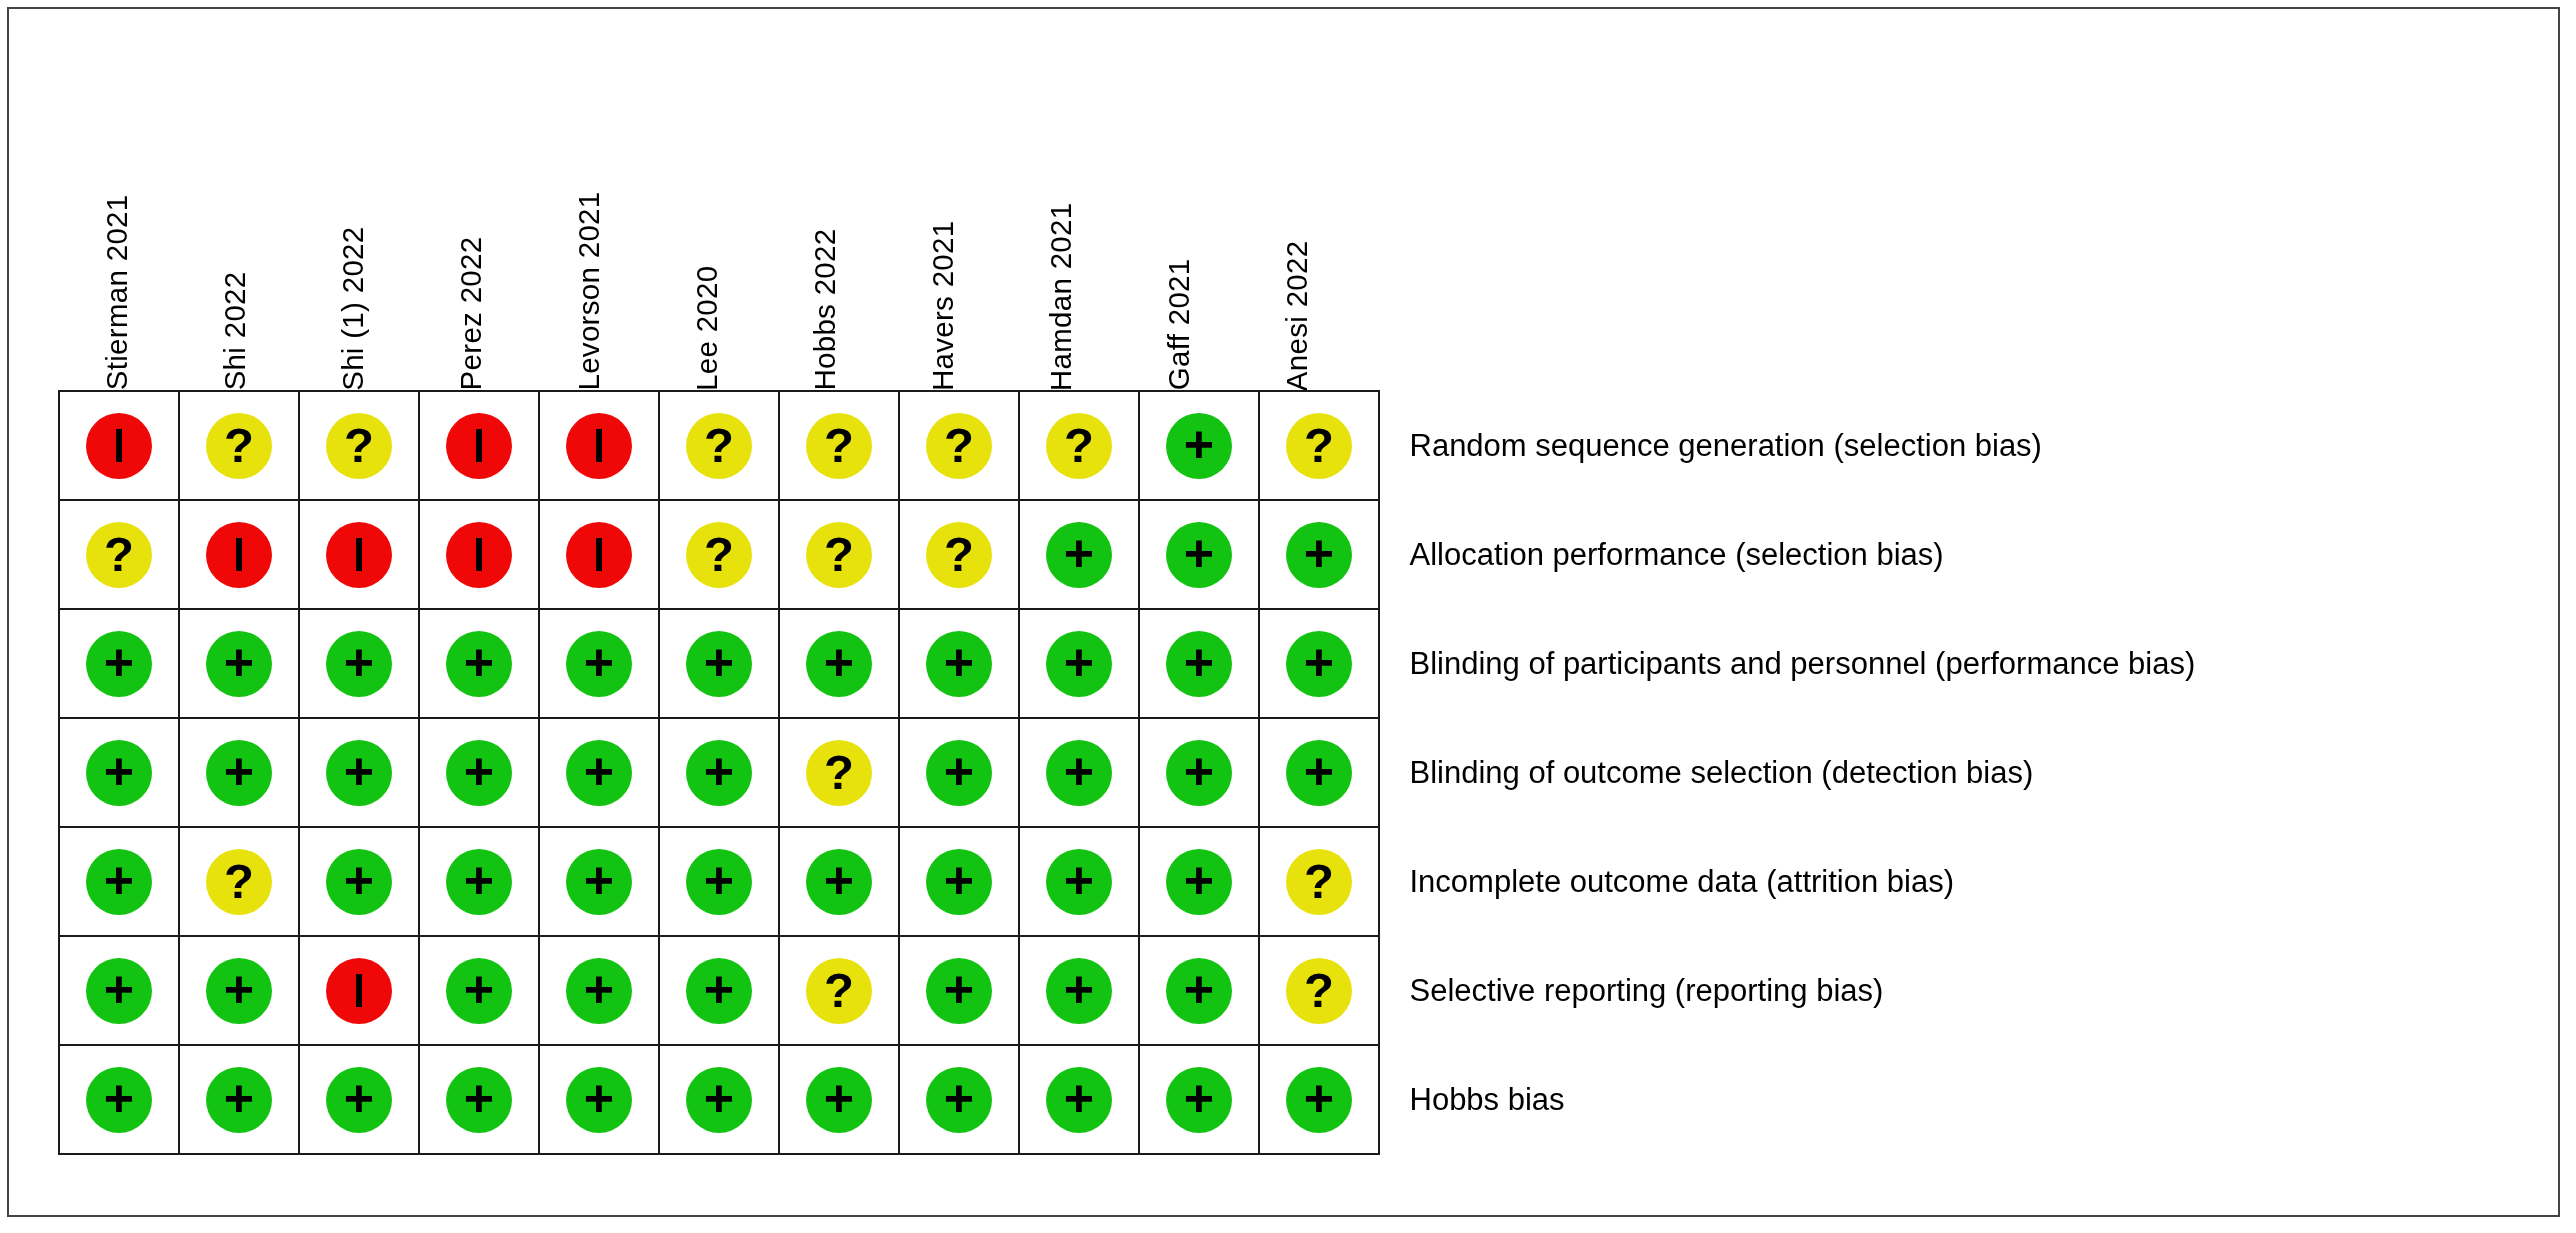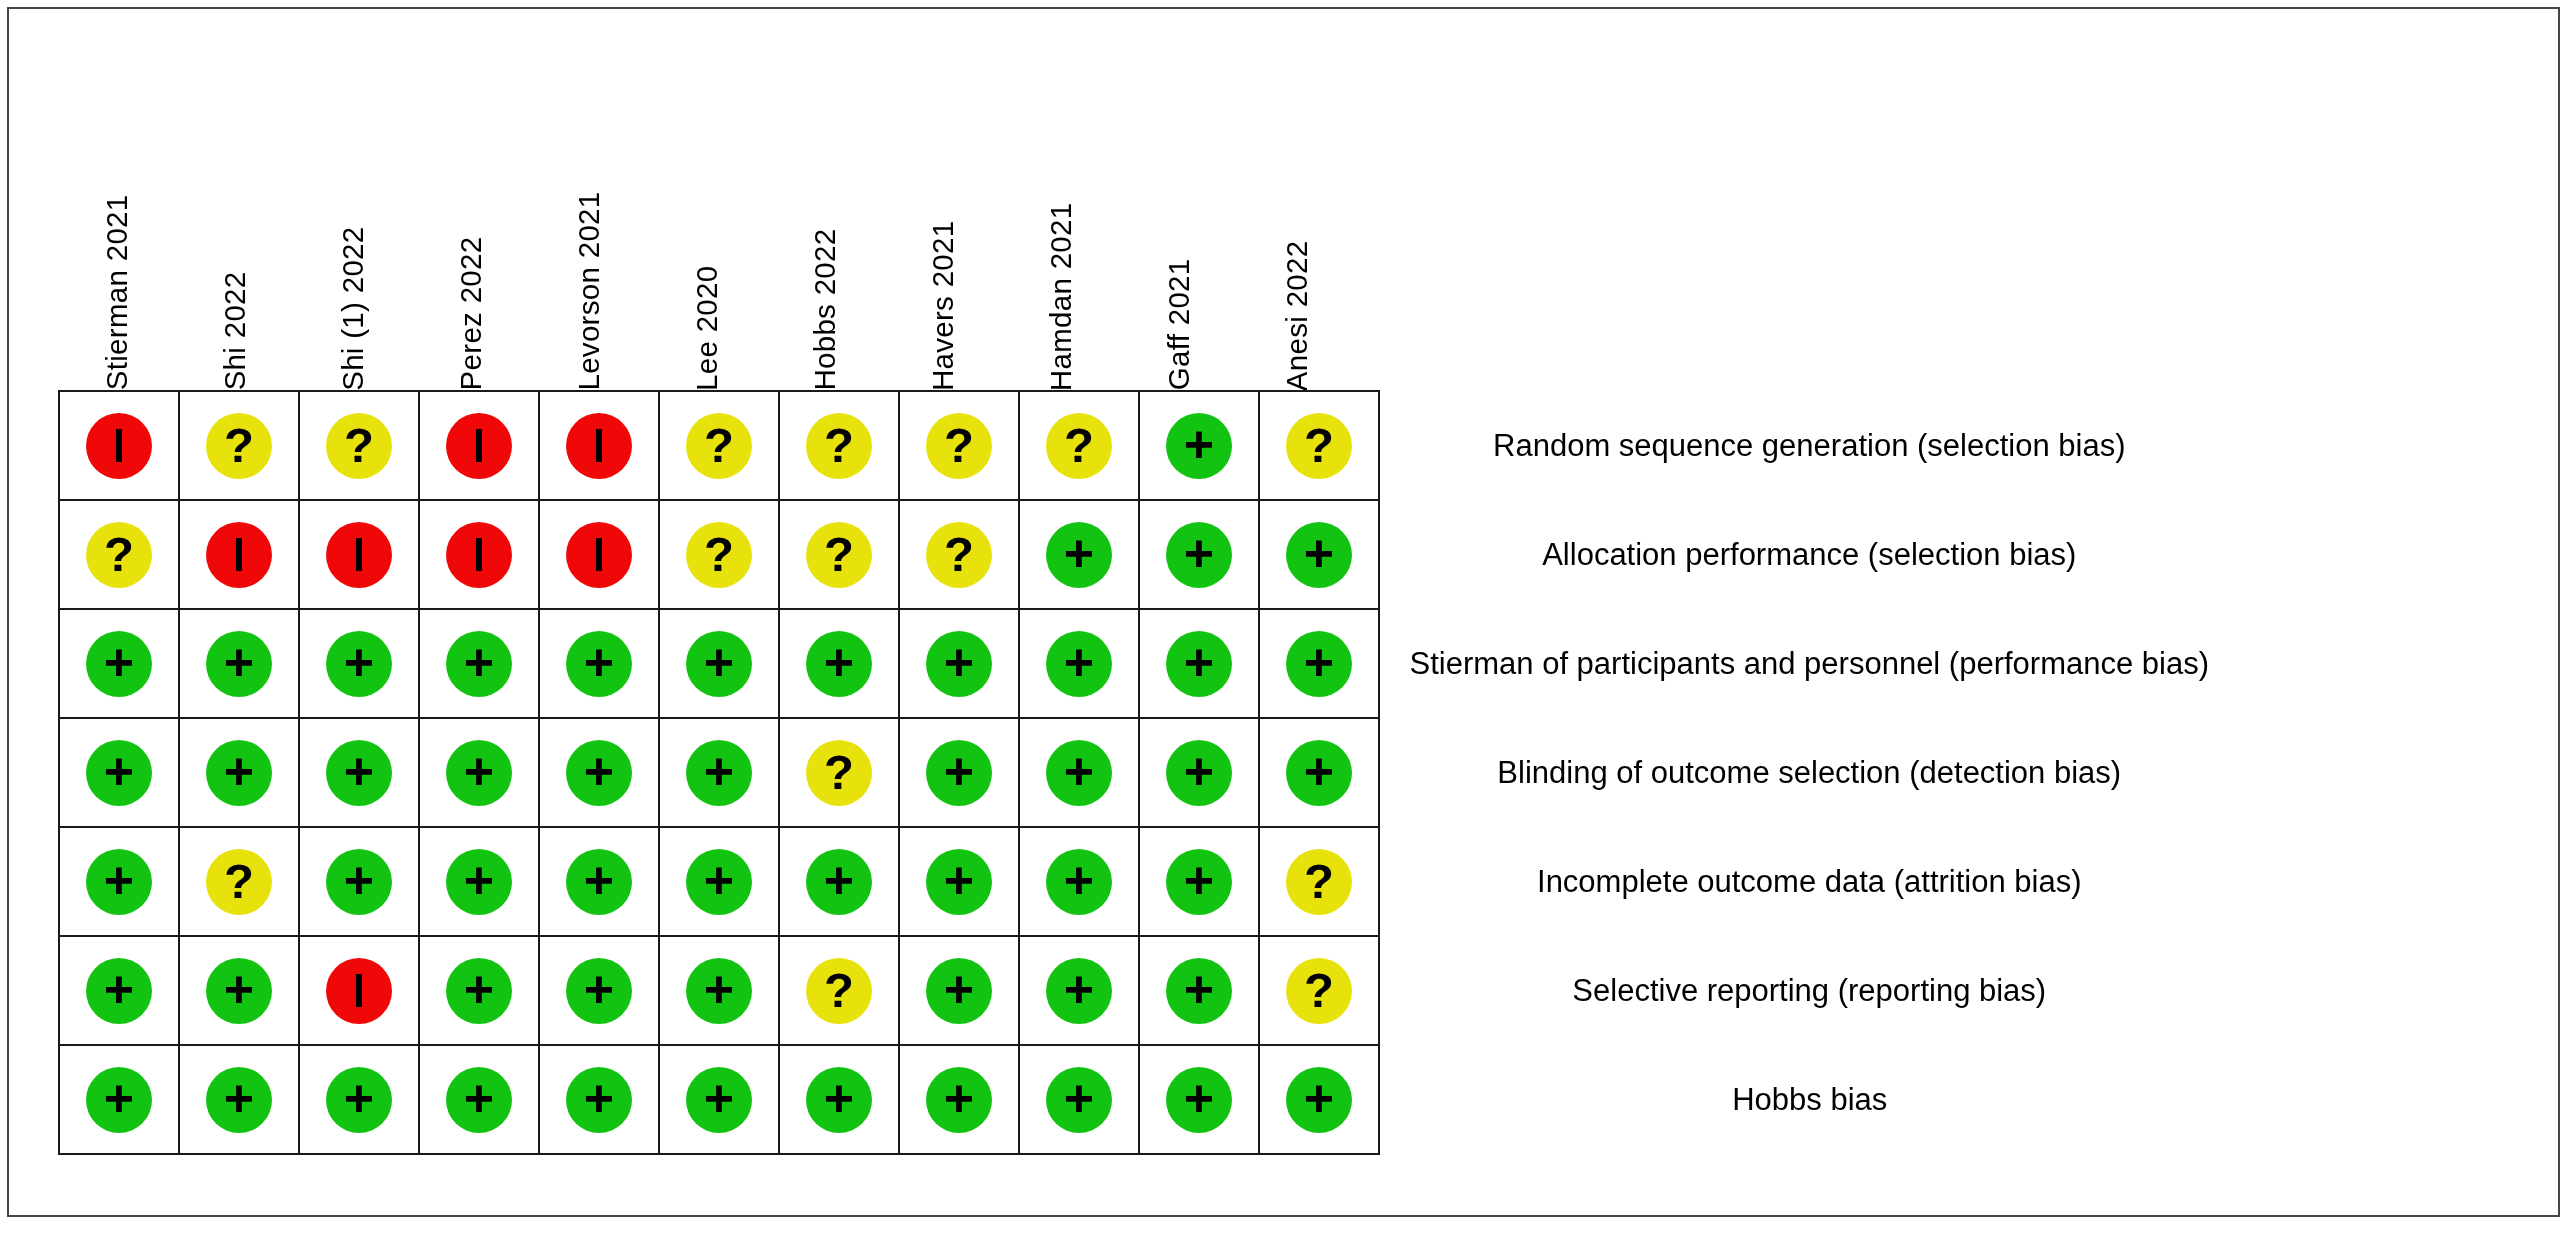--- a/index.html
+++ b/index.html
@@ -77,21 +77,21 @@
     height: 107px;
     border: 2.6px solid #1a1a1a;
     padding: 0;
     text-align: center;
     vertical-align: middle;
     background: #ffffff;
   }
   #matrix td.label-cell {
     border: none;
     padding: 0 0 0 29.5px;
-    text-align: center;
+    text-align: left;
     vertical-align: middle;
     white-space: nowrap;
     font-size: 31px;
     color: #000000;
     background: transparent;
   }
 
   
   .judgement {
     width: 66px;
@@ -277,21 +277,21 @@
               </span></td>
             <td class="cell"><span class="judgement low" title="Low risk of bias">
                 <span class="glyph-plus">+</span>
               </span></td>
             <td class="cell"><span class="judgement low" title="Low risk of bias">
                 <span class="glyph-plus">+</span>
               </span></td>
             <td class="cell"><span class="judgement low" title="Low risk of bias">
                 <span class="glyph-plus">+</span>
               </span></td>
-            <td class="label-cell">Stierman of participants and personnel (performance bias)</td>
+            <td class="label-cell">Blinding of participants and personnel (performance bias)</td>
           </tr>
           <tr>
             <td class="cell"><span class="judgement low" title="Low risk of bias">
                 <span class="glyph-plus">+</span>
               </span></td>
             <td class="cell"><span class="judgement low" title="Low risk of bias">
                 <span class="glyph-plus">+</span>
               </span></td>
             <td class="cell"><span class="judgement low" title="Low risk of bias">
                 <span class="glyph-plus">+</span>

